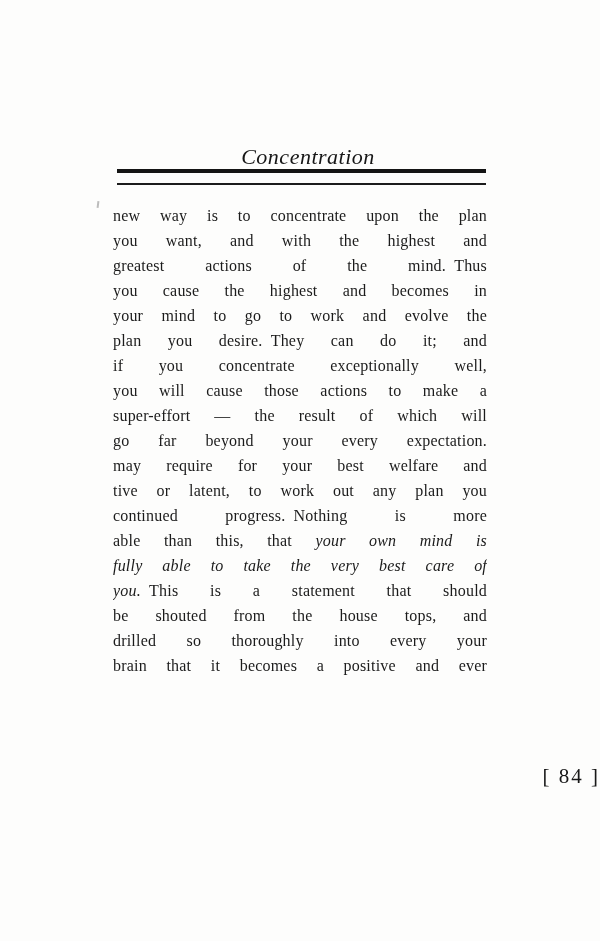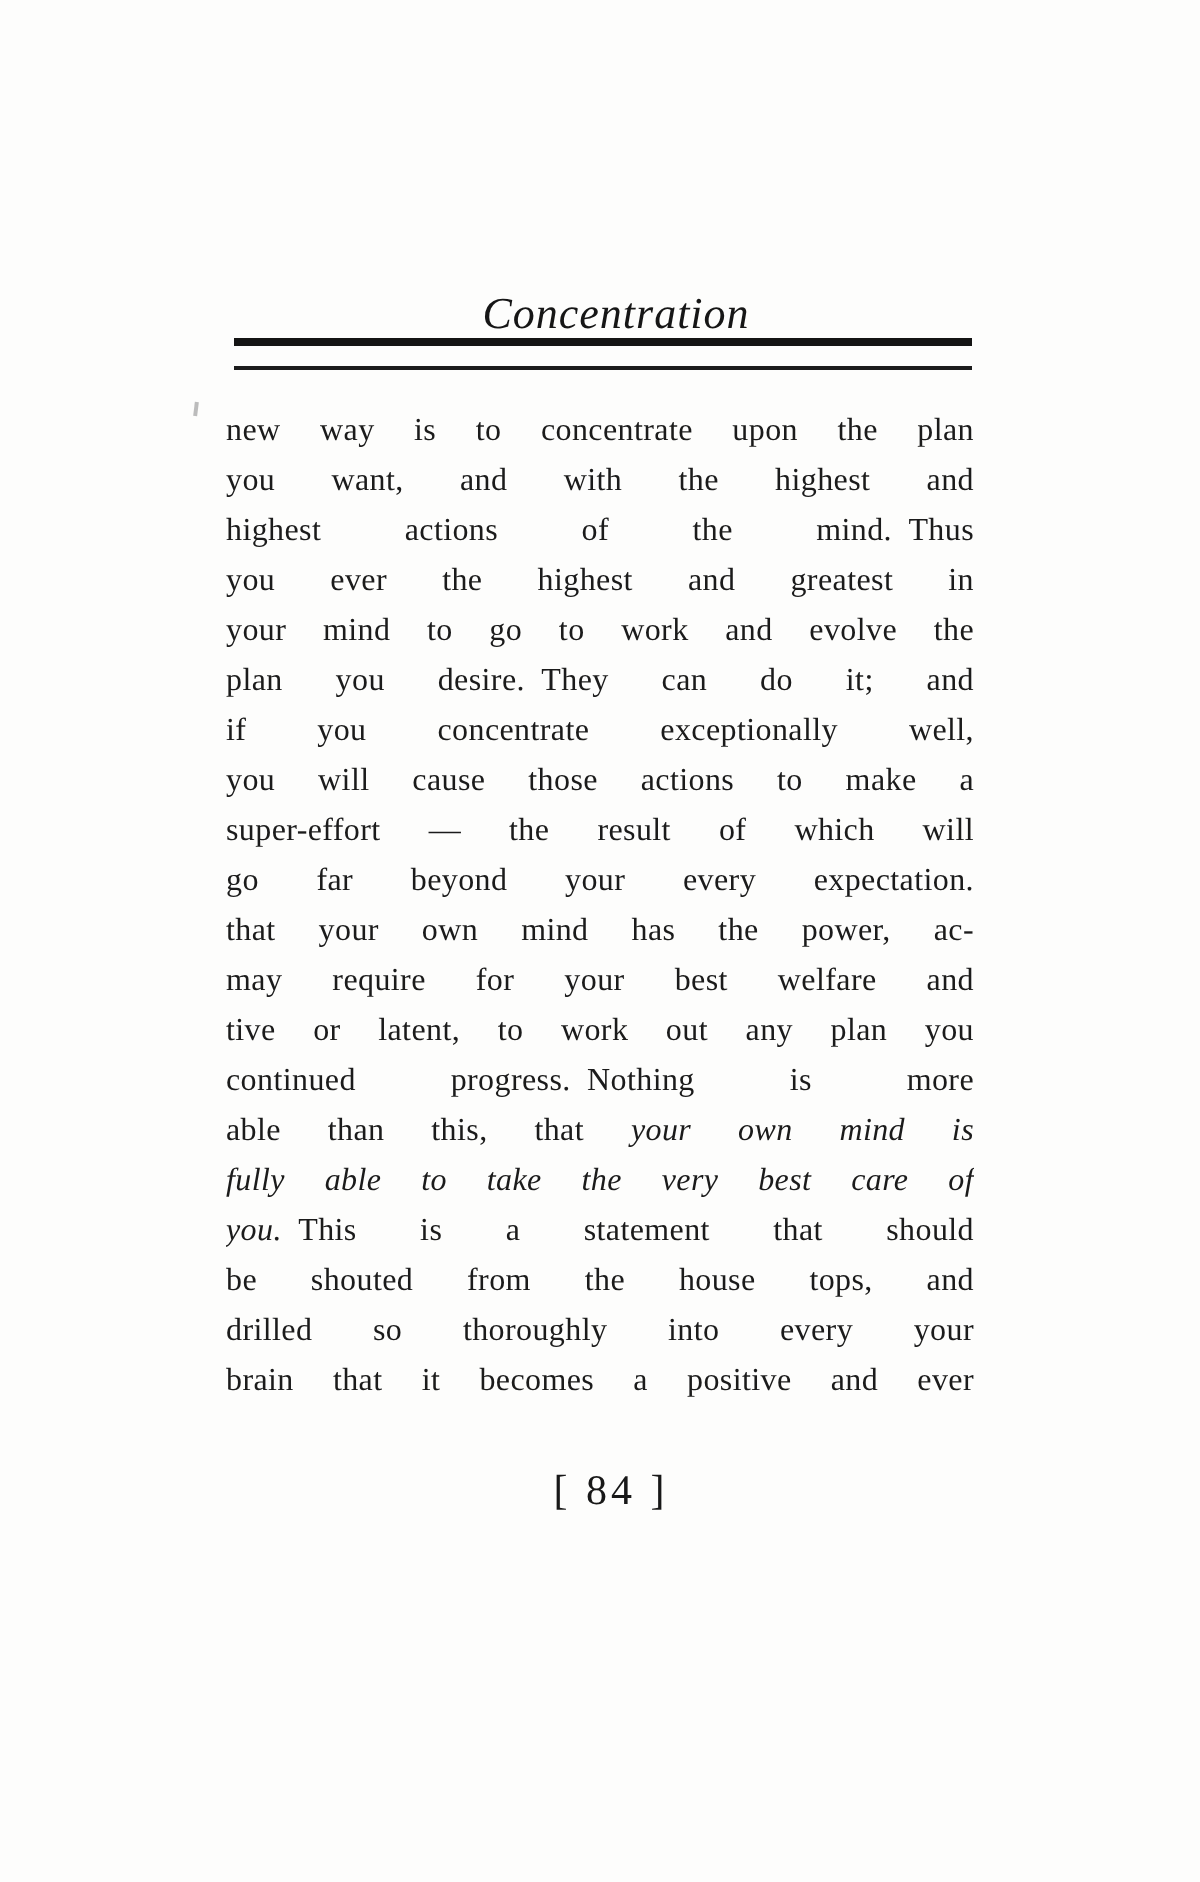--- a/index.html
+++ b/index.html
@@ -47,51 +47,50 @@
     overflow:hidden;
     text-align:justify;
     text-align-last:justify;
     letter-spacing:0.2px;
     color:#1b1b1b;
   }
   .line.indent{ padding-left:22px; }
   .line .it{ font-style:italic; }
   .folio{
     position:absolute;
-    top:733px;left:0;right:0;
-    text-align:center;
+    top:764px;left:0;right:0;
+    text-align:right;
     font-size:21px;
     letter-spacing:2px;
     color:#181818;
     padding-left:11px;
   }
 </style>
 </head>
 <body>
 
 <div class="screen">
 
   <div class="running-head">Concentration</div>
 
   <div class="head-rule"></div>
 
   <div class="scan-mark"></div>
 
   <div class="text-block">
       <div class="line"><span>new way is to concentrate upon the plan</span></div>
       <div class="line"><span>you want, and with the highest and</span></div>
-      <div class="line"><span>highest actions of the mind. Thus</span></div>
-      <div class="line"><span>you ever the highest and greatest in</span></div>
+      <div class="line"><span>greatest actions of the mind. Thus</span></div>
+      <div class="line"><span>you cause the highest and becomes in</span></div>
       <div class="line"><span>your mind to go to work and evolve the</span></div>
       <div class="line"><span>plan you desire. They can do it; and</span></div>
       <div class="line"><span>if you concentrate exceptionally well,</span></div>
       <div class="line"><span>you will cause those actions to make a</span></div>
       <div class="line"><span>super-effort — the result of which will</span></div>
       <div class="line"><span>go far beyond your every expectation.</span></div>
-      <div class="line"><span>that your own mind has the power, ac-</span></div>
       <div class="line"><span>may require for your best welfare and</span></div>
       <div class="line"><span>tive or latent, to work out any plan you</span></div>
       <div class="line"><span>continued progress. Nothing is more</span></div>
       <div class="line"><span>able than this, that </span><span class="it">your own mind is</span></div>
       <div class="line"><span class="it">fully able to take the very best care of</span></div>
       <div class="line"><span class="it">you.</span><span> This is a statement that should</span></div>
       <div class="line"><span>be shouted from the house tops, and</span></div>
       <div class="line"><span>drilled so thoroughly into every your</span></div>
       <div class="line"><span>brain that it becomes a positive and ever</span></div>
     </div>

